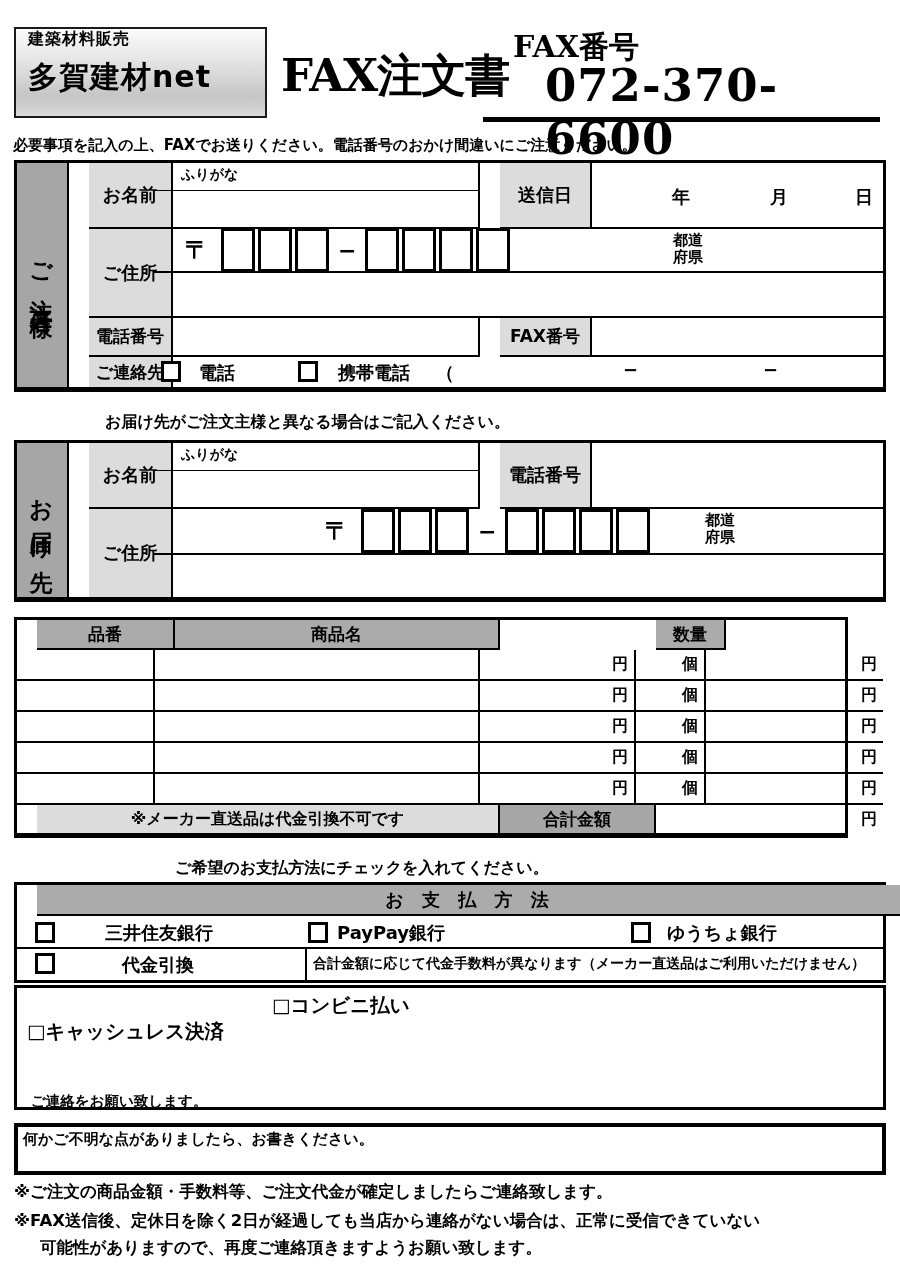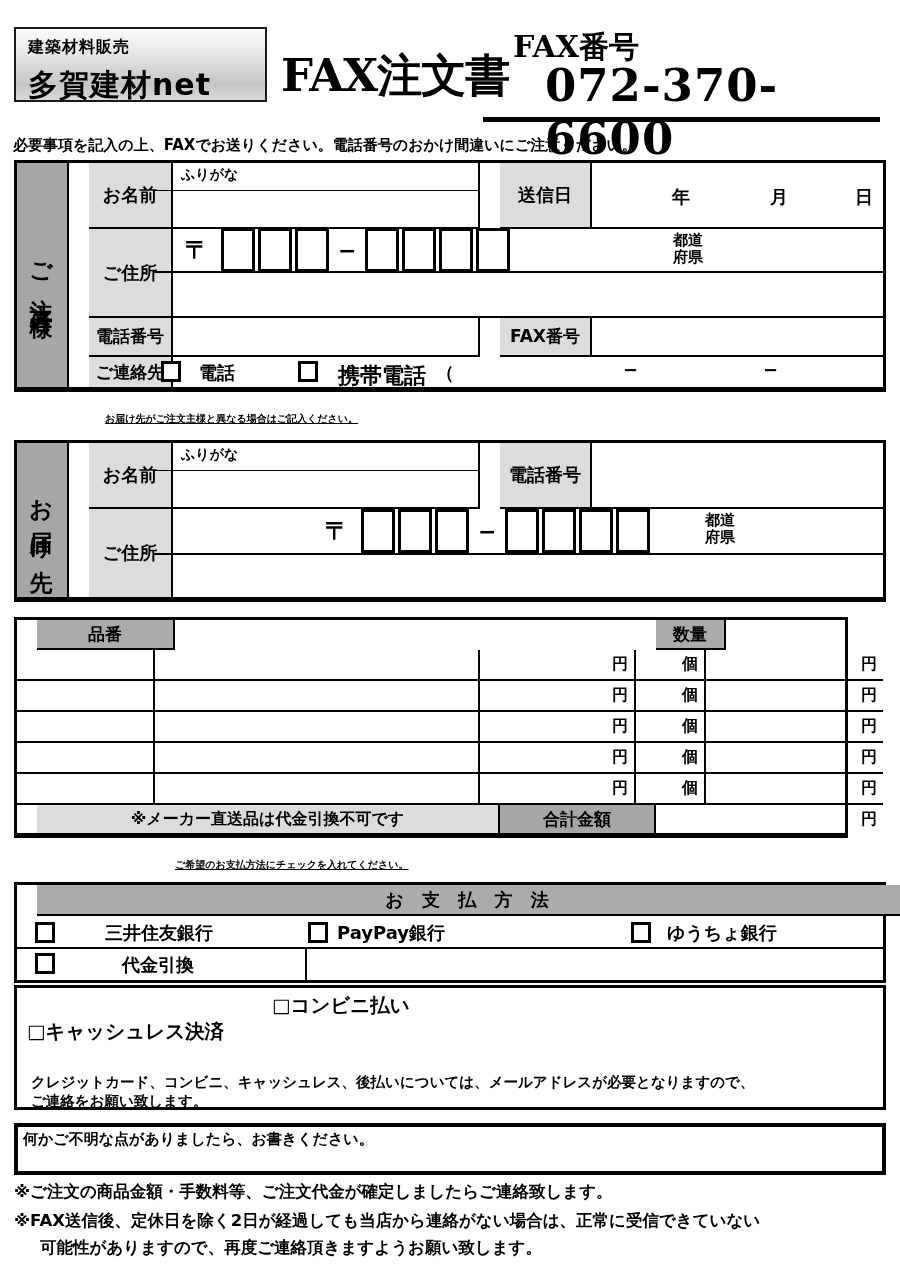--- a/index.html
+++ b/index.html
@@ -11,31 +11,31 @@
   .abs{position:absolute;box-sizing:border-box;}
   .tbl{position:absolute;box-sizing:border-box;border:3px solid #000;background:#fff;}
   .cell{position:absolute;box-sizing:border-box;}
   .b-r{border-right:2px solid #000;}
   .b-b{border-bottom:2px solid #000;}
   .gray{background:var(--label-gray,#dcdcdc);}
   .dgray{background:var(--total-gray,#a6a6a6);}
   .hgray{background:var(--header-gray,#ababab);}
   .ctr{display:flex;align-items:center;justify-content:center;margin-left:20px;}
   
-  .logo{left:14px;top:27px;width:253px;height:75px;border:2px solid #1a1a1a;
+  .logo{left:14px;top:27px;width:253px;height:91px;border:2px solid #1a1a1a;
         background:linear-gradient(180deg,#fbfbfb 0%,#e6e6e6 35%,#c5c5c5 78%,#d9d9d9 100%);
-        padding:8px 12px;}
+        padding:0 12px;}
   .logo-top{font-size:16px;letter-spacing:1px;}
   .logo-main{font-size:30px;margin-top:7px;letter-spacing:1px;}
   .form-title{left:281px;top:46px;font-size:45px;font-family:"DejaVu Serif","Liberation Serif",serif;letter-spacing:-1px;}
   .fax-label{left:513px;top:27px;font-size:30px;font-family:"DejaVu Serif","Liberation Serif",serif;}
   .fax-number{left:545px;top:59px;font-size:45px;font-family:"DejaVu Serif","Liberation Serif",serif;letter-spacing:1px;}
   .fax-underline{left:483px;top:117px;width:397px;height:5px;background:#000;}
   .instruction{left:13px;top:136px;font-size:15px;text-align:right;}
-  .note{font-size:10px;text-decoration:underline;}
+  .note{font-size:16px;}
   
   .side{left:0;top:0;width:52px;background:var(--side-gray,#a6a6a6);border-right:2px solid #000;
         display:flex;align-items:center;justify-content:center;}
   .side span{writing-mode:vertical-rl;text-orientation:upright;font-size:23px;letter-spacing:6px;}
   .lbl{font-size:18px;}
   .lbl-sm{font-size:17px;}
   .furi{font-size:14px;padding:3px 0 0 28px;}
   
   .postal-group{display:flex;align-items:center;height:100%;}
   .yubin{font-size:24px;margin-right:12px;}
@@ -109,21 +109,21 @@
   <div class="cell gray b-r b-b ctr lbl-sm" style="left:52px;top:155px;width:84px;height:39px;">電話番号</div>
   <div class="cell b-r b-b" style="left:136px;top:155px;width:327px;height:39px;"></div>
   <div class="cell gray b-r b-b ctr lbl-sm" style="left:463px;top:155px;width:92px;height:39px;">FAX番号</div>
   <div class="cell b-b" style="left:555px;top:155px;width:311px;height:39px;"></div>
 
   <div class="cell gray b-r ctr lbl-sm" style="left:52px;top:194px;width:84px;height:30px;">ご連絡先</div>
   <div class="cell" style="left:136px;top:194px;width:730px;height:30px;">
     <span class="cbx" style="position:absolute;left:8px;top:4px;"></span>
     <span style="position:absolute;left:46px;top:4px;font-size:18px;">電話</span>
     <span class="cbx" style="position:absolute;left:145px;top:4px;"></span>
-    <span style="position:absolute;left:185px;top:4px;font-size:22px;">携帯電話</span>
+    <span style="position:absolute;left:185px;top:4px;font-size:18px;">携帯電話</span>
     <span style="position:absolute;left:283px;top:4px;font-size:18px;">（</span>
     <span style="position:absolute;left:470px;top:2px;font-size:18px;">−</span>
     <span style="position:absolute;left:610px;top:2px;font-size:18px;">−</span>
   </div>
 </div>
 
 <div class="abs note" style="left:105px;top:412px;">お届け先がご注文主様と異なる場合はご記入ください。</div>
 
 <div class="tbl" style="left:14px;top:440px;width:872px;height:162px;border-bottom-width:5px;">
   <div class="cell side" style="height:154px;">
@@ -153,20 +153,21 @@
       <div>都道</div>
       <div>府県</div>
     </div>
   </div>
   <div class="cell" style="left:136px;top:112px;width:730px;height:42px;"></div>
 </div>
 
 <div class="tbl" style="left:14px;top:617px;width:834px;height:221px;border-bottom-width:5px;">
 
   <div class="cell hgray b-r b-b ctr phead" style="left:0;top:0;width:138px;height:30px;">品番</div>
+  <div class="cell hgray b-r b-b ctr phead" style="left:138px;top:0;width:325px;height:30px;">商品名</div>
   <div class="cell hgray b-r b-b ctr phead" style="left:619px;top:0;width:70px;height:30px;">数量</div>
 
   <div class="cell b-r b-b" style="left:0;top:30px;width:138px;height:31px;"></div>
   <div class="cell b-r b-b" style="left:138px;top:30px;width:325px;height:31px;"></div>
   <div class="cell b-r b-b unit-cell unit" style="left:463px;top:30px;width:156px;height:31px;">
       <span>円</span>
     </div>
   <div class="cell b-r b-b unit-cell unit" style="left:619px;top:30px;width:70px;height:31px;">
       <span>個</span>
     </div>
@@ -238,26 +239,26 @@
     <span class="bank-label" style="left:88px;">三井住友銀行</span>
     <span class="cbx bank-cbx" style="left:291px;"></span>
     <span class="bank-label" style="left:320px;">PayPay銀行</span>
     <span class="cbx bank-cbx" style="left:614px;"></span>
     <span class="bank-label" style="left:650px;">ゆうちょ銀行</span>
   </div>
   <div class="cell b-r" style="left:0;top:64px;width:290px;height:31px;">
     <span class="cbx" style="position:absolute;left:18px;top:4px;"></span>
     <span style="position:absolute;left:105px;top:4px;font-size:18px;">代金引換</span>
   </div>
+  <div class="cell pay-note" style="left:290px;top:64px;width:576px;height:31px;">合計金額に応じて代金手数料が異なります（メーカー直送品はご利用いただけません）</div>
 </div>
 
 <div class="tbl" style="left:14px;top:985px;width:872px;height:125px;">
   <span class="credit-line" style="left:255px;top:4px;">□コンビニ払い</span>
   <span class="credit-line" style="left:10px;top:30px;">□キャッシュレス決済</span>
-  <span class="credit-note" style="left:14px;top:85px;">クレジットカード、コンビニ、キャッシュレス、後払いについては、メールアドレスが必要となりますので、</span>
   <span class="credit-note" style="left:14px;top:104px;">ご連絡をお願い致します。</span>
 </div>
 
 <div class="abs comment-box">
   <span>何かご不明な点がありましたら、お書きください。</span>
 </div>
 
 <div class="footnote" style="left:14px;top:1181px;">※ご注文の商品金額・手数料等、ご注文代金が確定しましたらご連絡致します。</div>
 <div class="footnote" style="left:14px;top:1210px;">※FAX送信後、定休日を除く2日が経過しても当店から連絡がない場合は、正常に受信できていない</div>
 <div class="footnote" style="left:40px;top:1237px;">可能性がありますので、再度ご連絡頂きますようお願い致します。</div>

